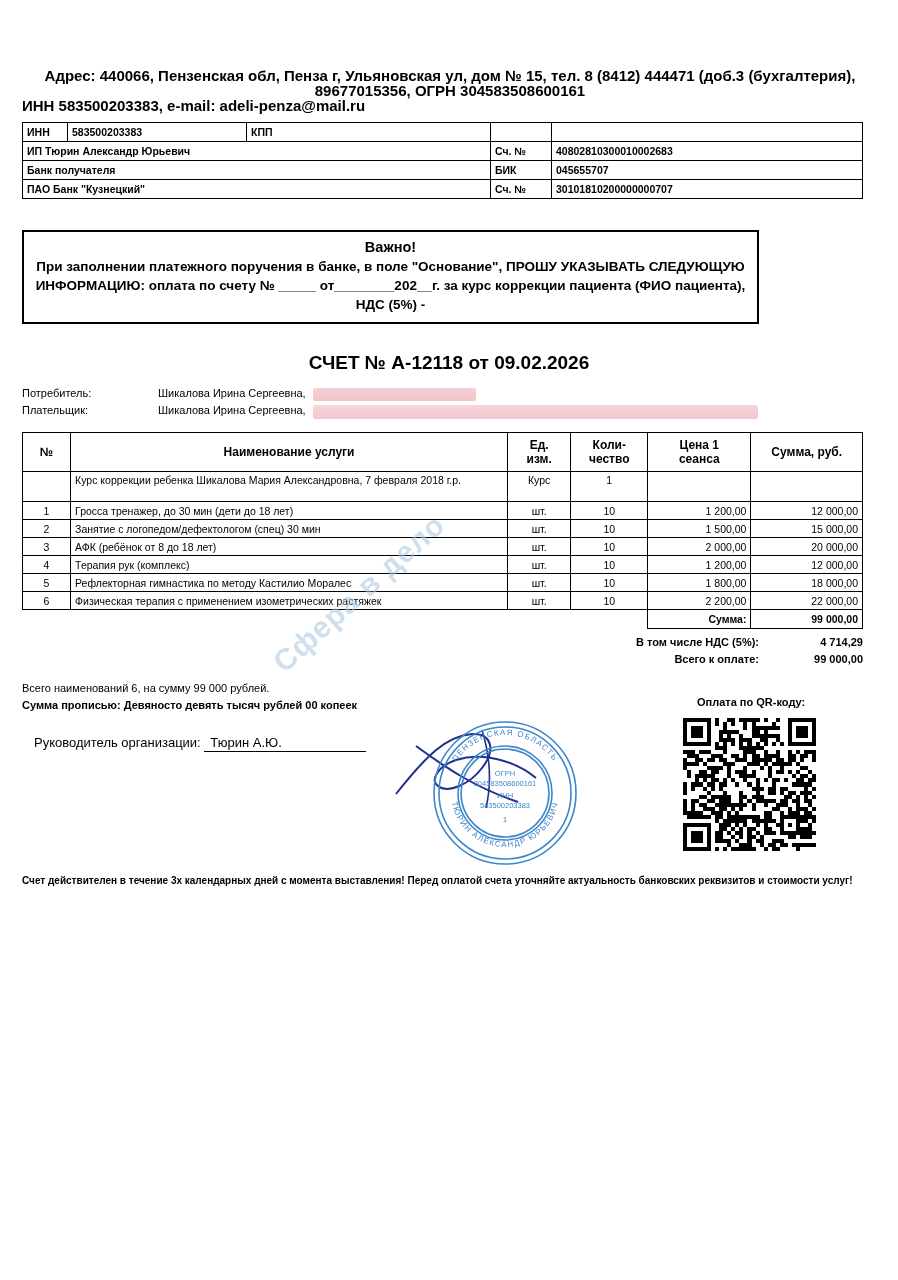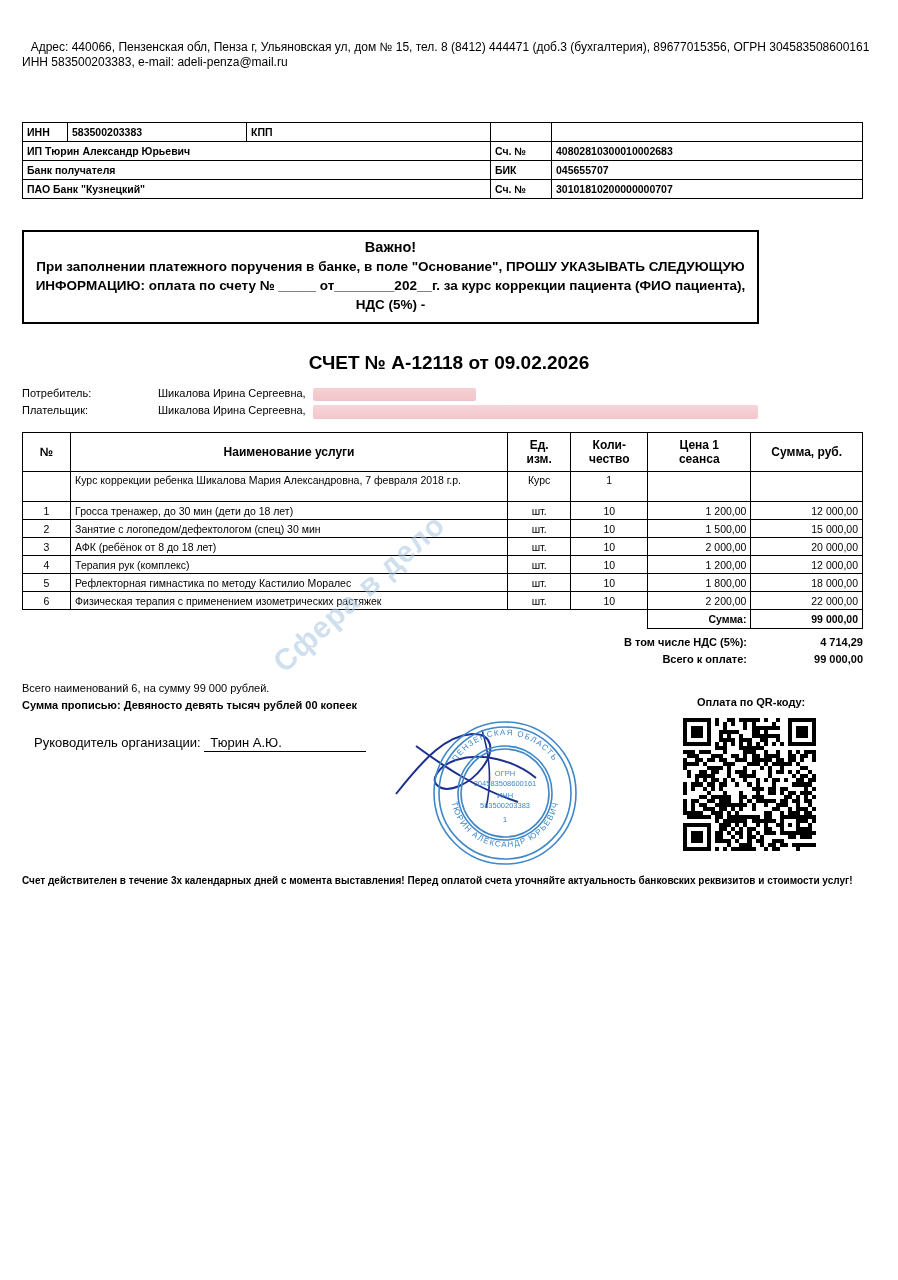--- a/index.html
+++ b/index.html
@@ -17,25 +17,25 @@
   }
   .page {
     position: absolute;
     left: 0; top: 0;
     width: 898px;
     height: 1280px;
   }
   .header-block {
     position: absolute;
     left: 22px;
-    top: 40px;
+    top: 68px;
     width: 856px;
     text-align: center;
-    font-size: 12px;
-    font-weight: normal;
+    font-size: 15px;
+    font-weight: bold;
     line-height: 15px;
   }
   .header-line1 { text-align: center; }
   .header-line2 { text-align: left; }
 
   
   table.req {
     position: absolute;
     left: 22px;
     top: 122px;
@@ -151,21 +151,21 @@
 
   .totals {
     position: absolute;
     right: 35px;
     top: 634px;
     font-size: 11px;
     font-weight: bold;
     text-align: right;
     line-height: 17px;
   }
-  .totals .trow { display: flex; justify-content: flex-end; gap: 12px; }
+  .totals .trow { display: flex; justify-content: flex-end; }
   .totals .tl { min-width: 210px; text-align: right; padding-right: 18px; }
   .totals .tv { min-width: 86px; text-align: right; }
 
   .summary {
     position: absolute;
     left: 22px;
     top: 680px;
     font-size: 11px;
     line-height: 17px;
   }

